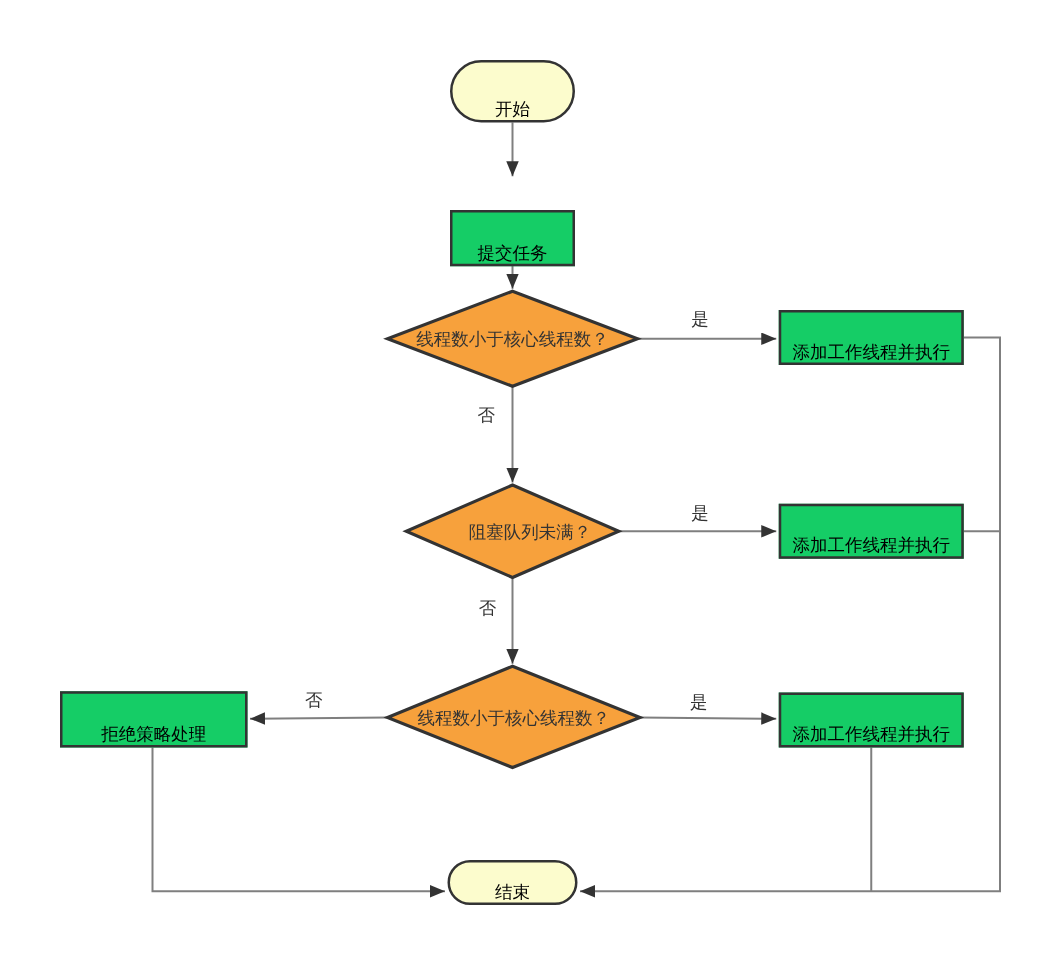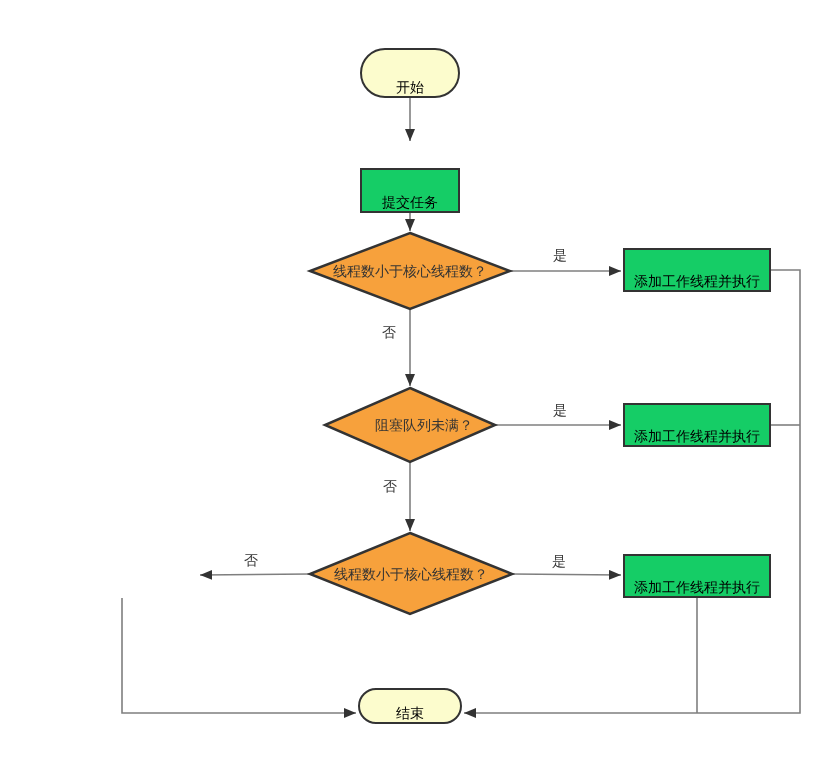--- a/index.html
+++ b/index.html
@@ -113,20 +113,23 @@
   </div>
 
   <div class="node process n-box2">
     <span>添加工作线程并执行</span>
   </div>
 
   <div class="node process n-box3">
     <span>添加工作线程并执行</span>
   </div>
 
+  <div class="node process n-reject">
+    <span>拒绝策略处理</span>
+  </div>
 
   <div class="node terminal n-end">
     <span>结束</span>
   </div>
 
   <div class="decision-label" style="left:410px; top:272px;">线程数小于核心线程数？</div>
   <div class="decision-label" style="left:424px; top:426px;">阻塞队列未满？</div>
   <div class="decision-label" style="left:411px; top:575px;">线程数小于核心线程数？</div>
 
   <div class="edge-label" style="left:560px; top:256px;">是</div>

